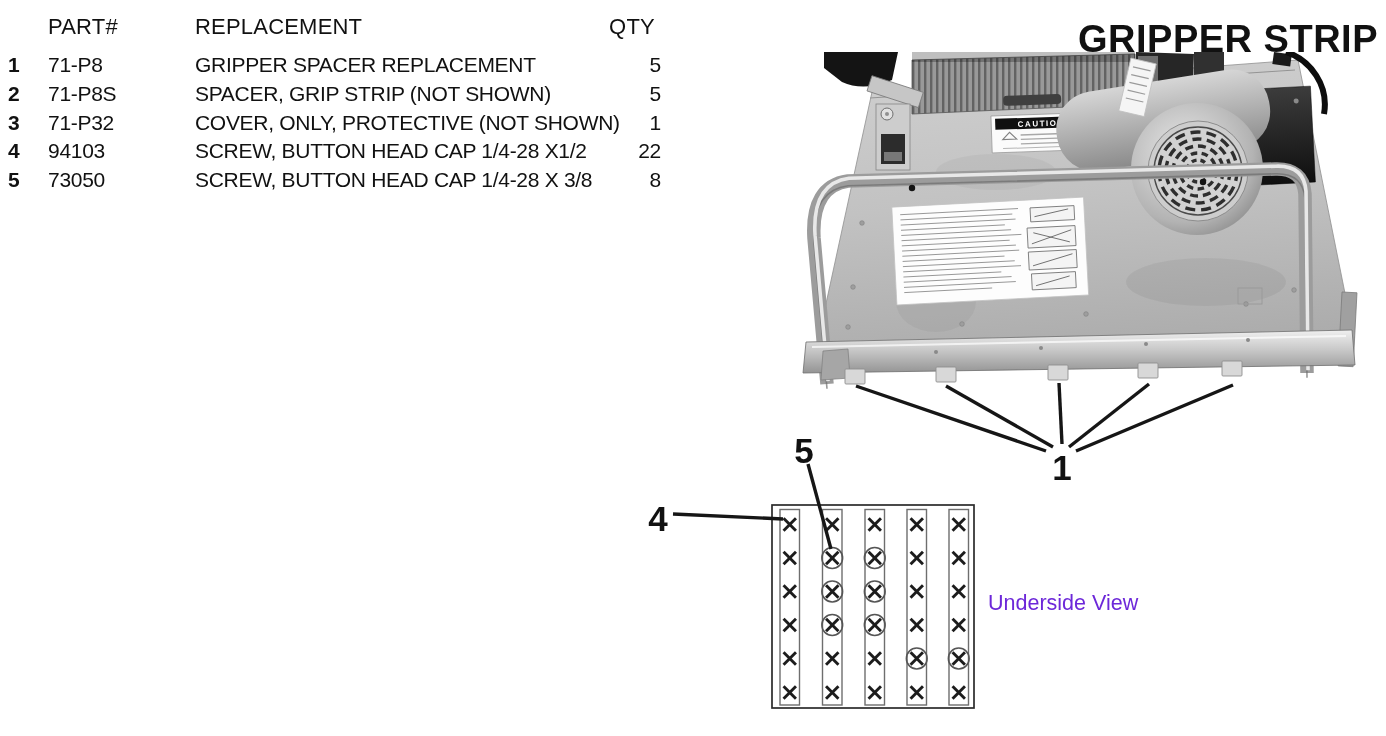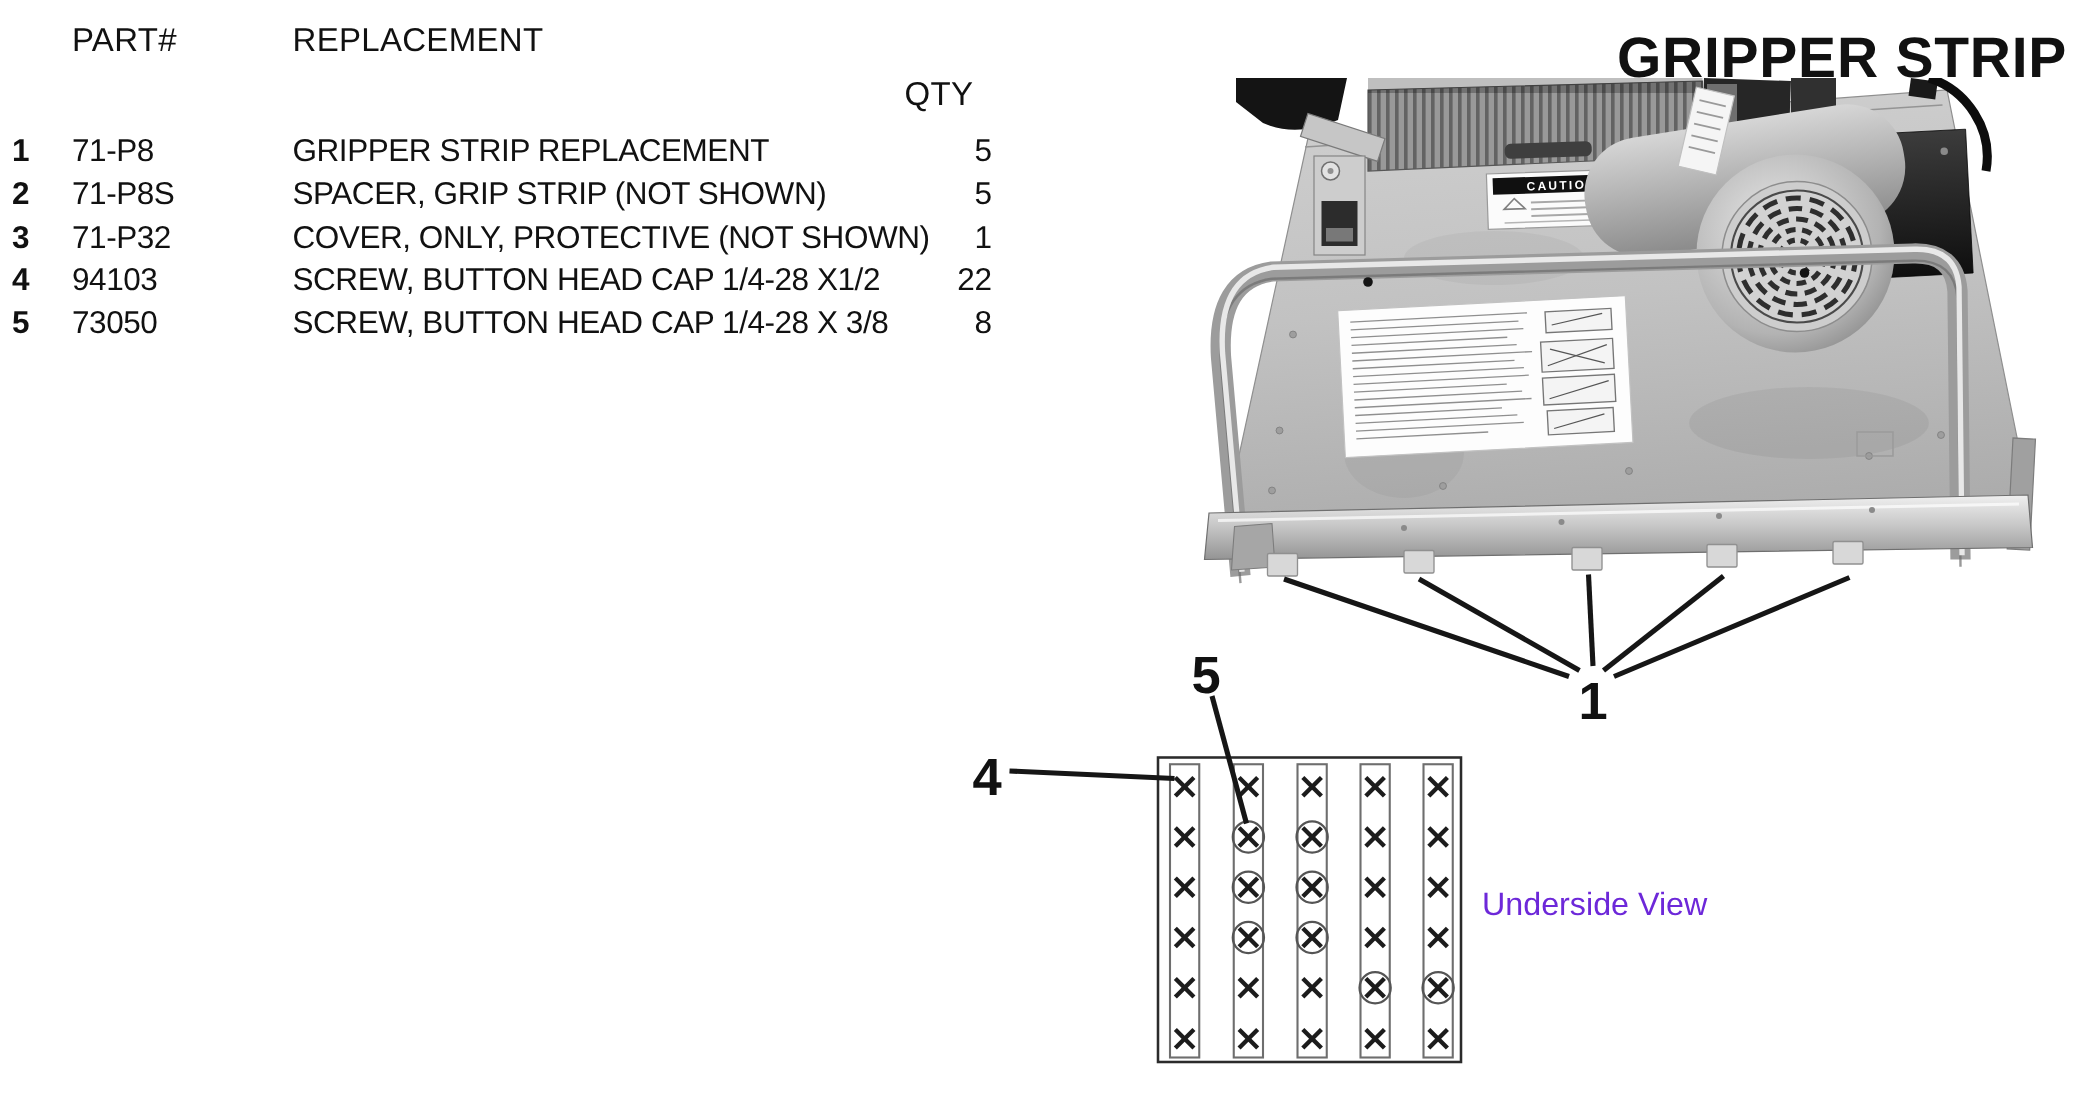--- a/index.html
+++ b/index.html
@@ -6,21 +6,21 @@
   body{
     width:1386px;height:736px;position:relative;overflow:hidden;
     background:#ffffff;color:#111;
     font-family:"Liberation Sans", sans-serif;
     -webkit-font-smoothing:antialiased;
   }
   
   .parts-table{position:absolute;left:8px;top:14px;width:661px;}
   .thead{display:grid;grid-template-columns:40px 147px 408px 58px;
     font-weight:normal;font-size:22px;letter-spacing:.2px;margin-bottom:11px;}
-  .h-qty{text-align:left;margin-top:36px;}
+  .h-qty{text-align:center;}
   .trow{display:grid;grid-template-columns:40px 147px 408px 58px;
     font-size:21px;line-height:28.8px;letter-spacing:-0.3px;}
   .cell-item{font-weight:bold;}
   .cell-desc{white-space:nowrap;}
   .cell-qty{text-align:right;}
   
   .page-title{position:absolute;top:18px;right:8px;font-size:38px;font-weight:bold;
     letter-spacing:.5px;white-space:nowrap;}
   
   .machine-svg{position:absolute;left:786px;top:52px;width:600px;height:420px;}
@@ -51,21 +51,21 @@
   <div class="thead">
     <div></div>
     <div>PART#</div>
     <div>REPLACEMENT</div>
     <div class="h-qty">QTY</div>
   </div>
   <div>
       <div class="trow">
         <div class="cell-item">1</div>
         <div class="cell-part">71-P8</div>
-        <div class="cell-desc">GRIPPER STRIP REPLACEMENT</div>
+        <div class="cell-desc">GRIPPER SPACER REPLACEMENT</div>
         <div class="cell-qty">5</div>
       </div>
       <div class="trow">
         <div class="cell-item">2</div>
         <div class="cell-part">71-P8S</div>
         <div class="cell-desc">SPACER, GRIP STRIP (NOT SHOWN)</div>
         <div class="cell-qty">5</div>
       </div>
       <div class="trow">
         <div class="cell-item">3</div>

